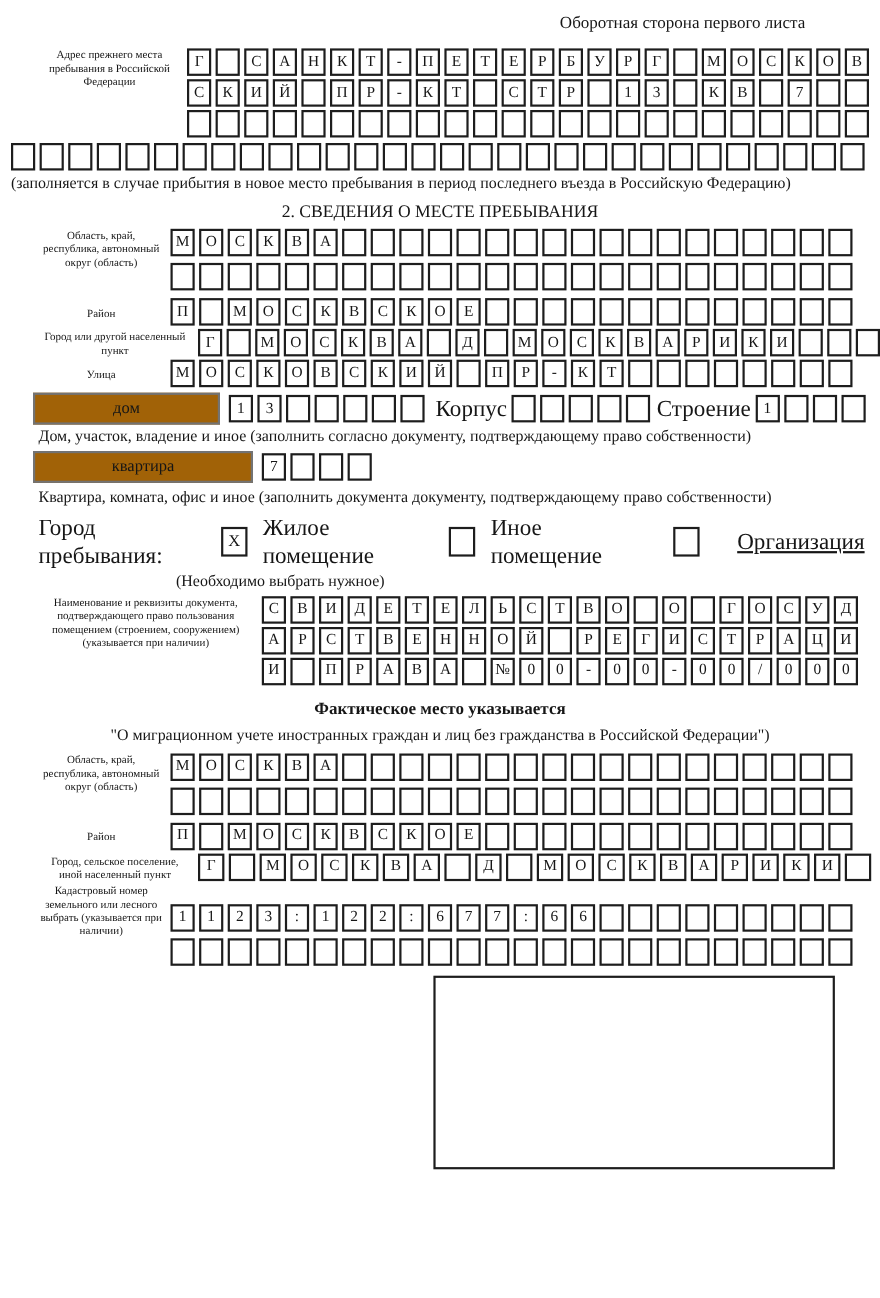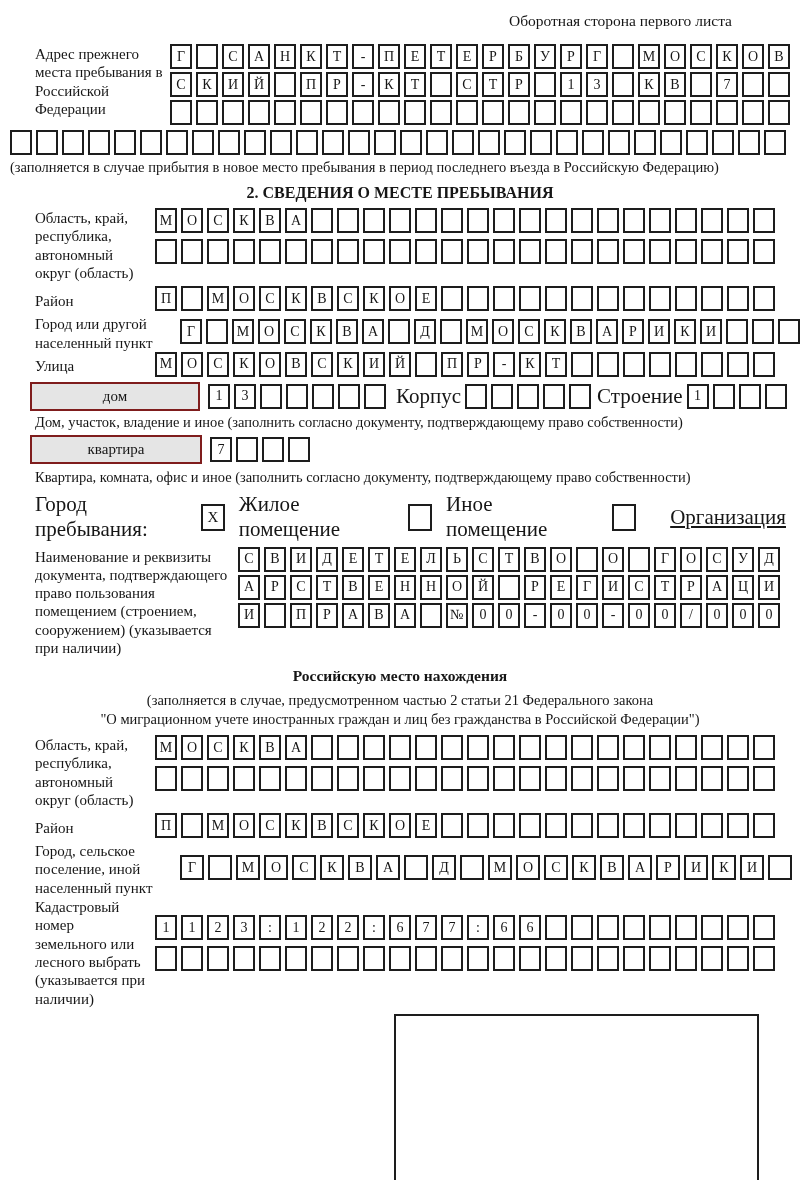--- a/index.html
+++ b/index.html
@@ -16,48 +16,48 @@
     text-align:right;
     padding-right:58px;
     font-size:15.5px;
   }
   .row{display:flex;align-items:flex-start;}
   .row.vcenter{align-items:center;}
   .label-col{
     width:145px;flex-shrink:0;
     box-sizing:border-box;
     padding:1px 6px 0 25px;
-    font-size:15px;line-height:1.22;
+    font-size:10px;line-height:1.22;text-align:center;
   }
   .label-col.w160{width:160px;}
   .label-col.w170{width:170px;}
   .label-col.w215{width:228px;padding-right:8px;}
   .cells{display:flex;gap:4px;margin-bottom:3px;}
   .cell{
     box-sizing:border-box;
     width:22px;height:25px;
     border:2px solid #1d1d1d;
     display:flex;align-items:center;justify-content:center;
     font-size:14px;line-height:1;
     background:#fff;flex-shrink:0;
   }
   .cells.wide .cell{width:24px;}
   .cells-stack{display:flex;flex-direction:column;}
   .caption{font-size:14.5px;line-height:1.25;}
   .caption.center{text-align:left;}
   .caption.indent{padding-left:25px;}
   .section-title{
-    text-align:center;font-weight:bold;font-size:16px;
+    text-align:center;font-weight:normal;font-size:16px;
     margin:8px 0 6px 0;
   }
   .labeled-box{
     box-sizing:border-box;
-    border:2px solid #7f1d1d;height:29px;
+    border:2px solid #737373;height:29px;
     display:flex;align-items:center;justify-content:center;
-    font-size:15px;background:#e5e5e5;flex-shrink:0;
+    font-size:15px;background:#a16207;flex-shrink:0;
   }
   .inline-label{font-size:21px;line-height:1.2;padding:0 4px;}
   .checkbox{
     box-sizing:border-box;
     width:24px;height:27px;
     border:2px solid #1d1d1d;
     display:flex;align-items:center;justify-content:center;
     font-size:15px;background:#fff;flex-shrink:0;
   }
   .stay-row{display:flex;align-items:center;gap:14px;padding-left:25px;margin-top:6px;}
@@ -372,40 +372,41 @@
     <div class="cells" style="margin-bottom:0;">
         <span class="cell">1</span>
         <span class="cell"></span>
         <span class="cell"></span>
         <span class="cell"></span>
       </div>
   </div>
   <div class="caption indent mt2">Дом, участок, владение и иное (заполнить согласно документу, подтверждающему право собственности)</div>
 
   <div class="row vcenter mt4" style="padding-left:20px;">
-    <div class="labeled-box" style="width:172px;">квартира</div>
+    <div class="labeled-box" style="width:200px;">квартира</div>
     <div class="gap8"></div>
     <div class="cells" style="margin-bottom:0;">
         <span class="cell">7</span>
         <span class="cell"></span>
         <span class="cell"></span>
         <span class="cell"></span>
       </div>
   </div>
-  <div class="caption indent mt4">Квартира, комната, офис и иное (заполнить согласно документу, подтверждающему право собственности)</div>
+  <div class="caption indent mt4">Квартира, комната, офис и иное (заполнить документа документу, подтверждающему право собственности)</div>
 
   <div class="stay-row">
     <span class="inline-label" style="padding:0;">Город пребывания:</span>
     <span class="checkbox" style="margin-left:-6px;">X</span>
     <span class="inline-label" style="padding:0;">Жилое помещение</span>
     <span class="checkbox"></span>
     <span class="inline-label" style="padding:0;">Иное помещение</span>
     <span class="checkbox" style="margin-left:10px;"></span>
     <span class="inline-label" style="padding-left:20px;text-decoration:underline;">Организация</span>
   </div>
+  <div class="stay-note">(Необходимо выбрать нужное)</div>
 
   <div class="row mt4">
     <div class="label-col w215">Наименование и реквизиты документа, подтверждающего право пользования помещением (строением, сооружением) (указывается при наличии)</div>
     <div class="cells-stack">
       <div class="cells">
           <span class="cell">С</span>
           <span class="cell">В</span>
           <span class="cell">И</span>
           <span class="cell">Д</span>
           <span class="cell">Е</span>
@@ -468,22 +469,21 @@
           <span class="cell">0</span>
           <span class="cell">0</span>
           <span class="cell">/</span>
           <span class="cell">0</span>
           <span class="cell">0</span>
           <span class="cell">0</span>
         </div>
     </div>
   </div>
 
-  <div class="subtitle">Российскую место нахождения</div>
-  <div class="note-center">(заполняется в случае, предусмотренном частью 2 статьи 21 Федерального закона</div>
+  <div class="subtitle">Фактическое место указывается</div>
   <div class="note-center">"О миграционном учете иностранных граждан и лиц без гражданства в Российской Федерации")</div>
 
   <div class="row mt6">
     <div class="label-col">Область, край, республика, автономный округ (область)</div>
     <div class="cells-stack">
       <div class="cells">
           <span class="cell">М</span>
           <span class="cell">О</span>
           <span class="cell">С</span>
           <span class="cell">К</span>

